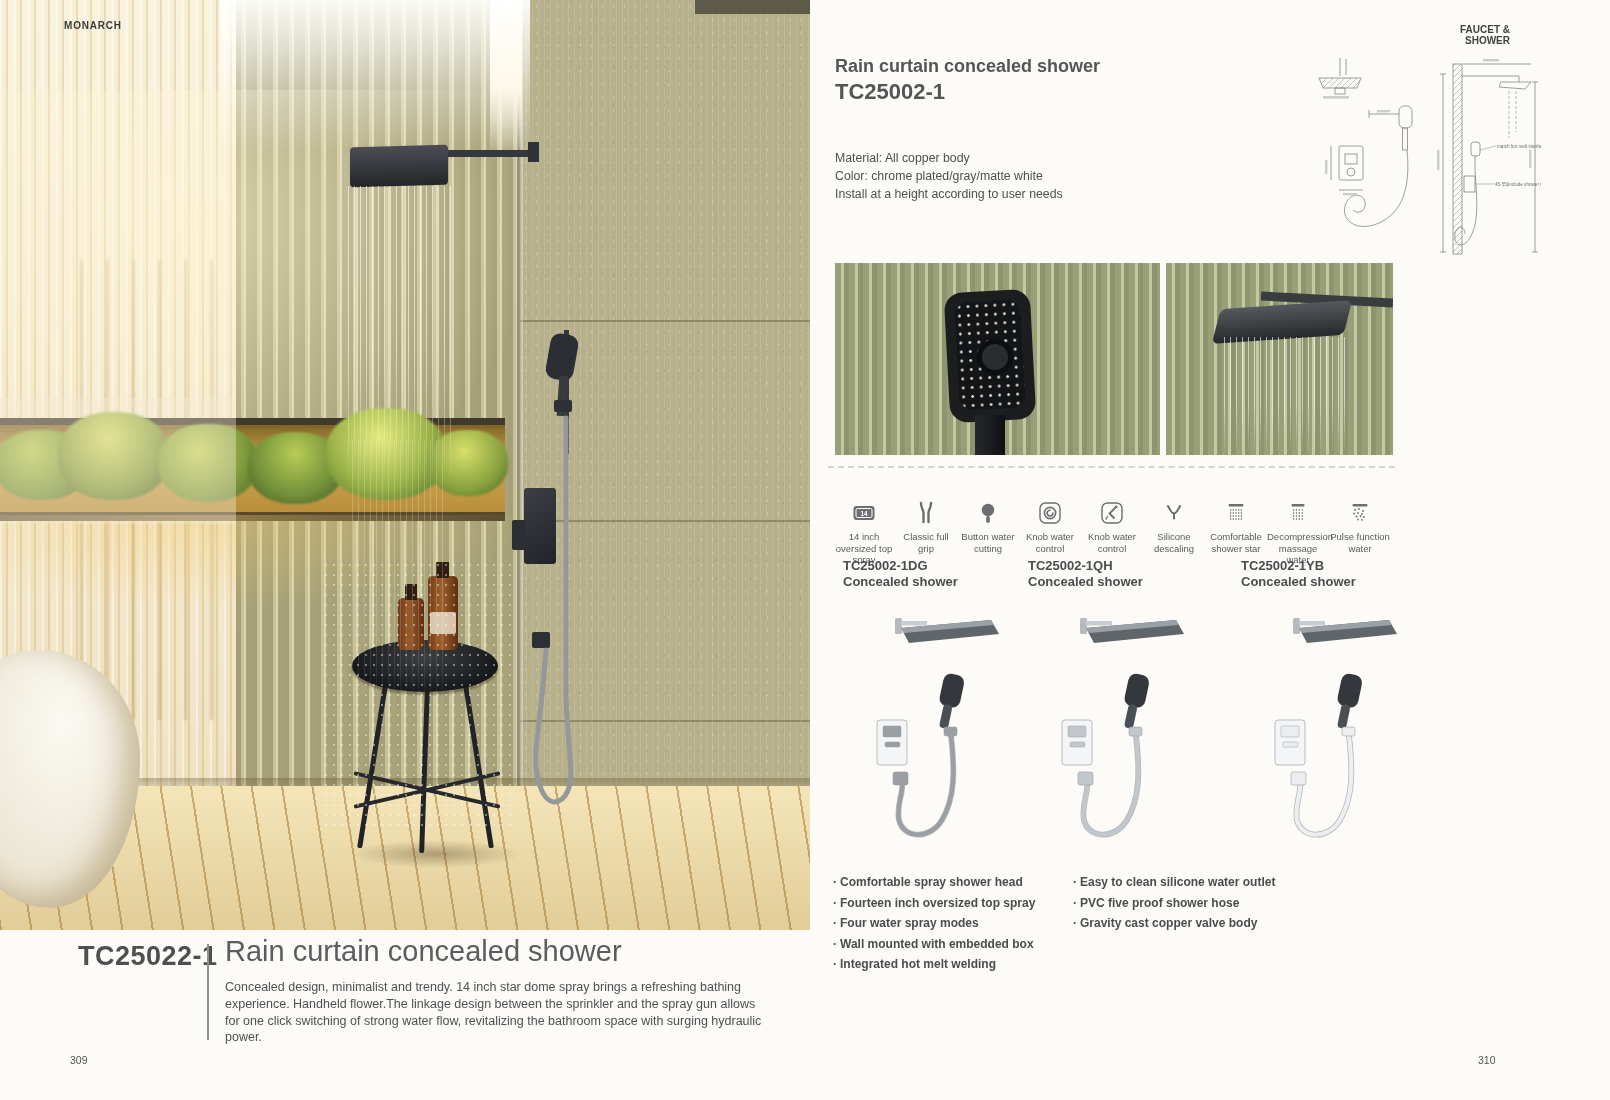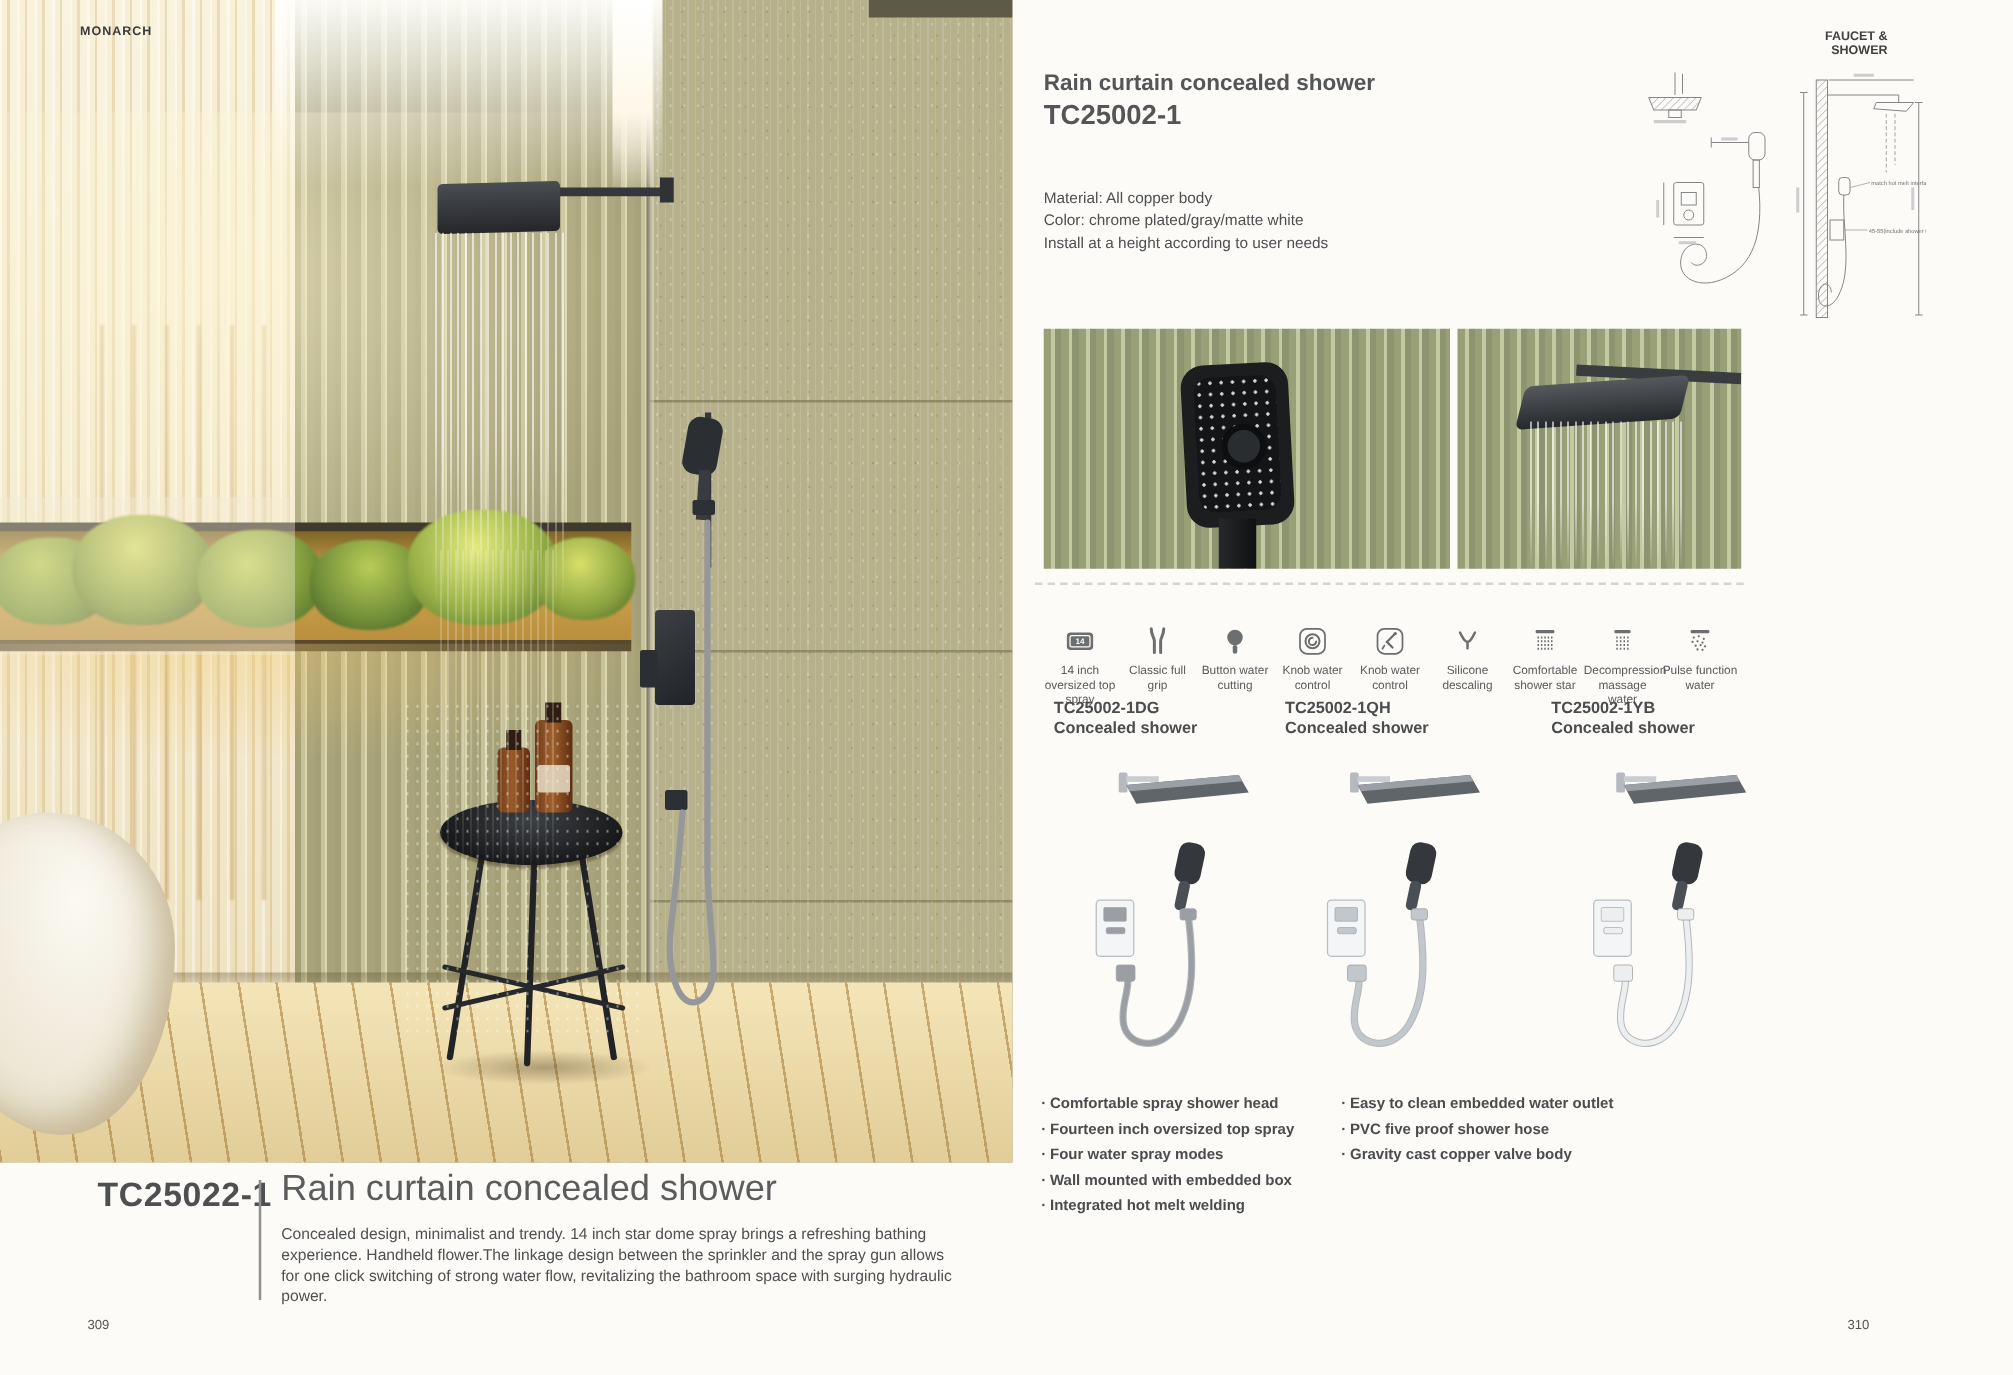--- a/index.html
+++ b/index.html
@@ -392,21 +392,21 @@
 </div>
 
 <ul class="blist" style="left:833px">
   <li>Comfortable spray shower head</li>
   <li>Fourteen inch oversized top spray</li>
   <li>Four water spray modes</li>
   <li>Wall mounted with embedded box</li>
   <li>Integrated hot melt welding</li>
 </ul>
 <ul class="blist" style="left:1073px">
-  <li>Easy to clean embedded water outlet</li>
+  <li>Easy to clean silicone water outlet</li>
   <li>PVC five proof shower hose</li>
   <li>Gravity cast copper valve body</li>
 </ul>
 
 <div class="f-model">TC25022-1</div>
 <div class="f-div"></div>
 <div class="f-title">Rain curtain concealed shower</div>
 <div class="f-desc">Concealed design, minimalist and trendy. 14 inch star dome spray brings a refreshing bathing experience. Handheld flower.The linkage design between the sprinkler and the spray gun allows for one click switching of strong water flow, revitalizing the bathroom space with surging hydraulic power.</div>
 
 <div class="pageno" style="left:70px">309</div>

